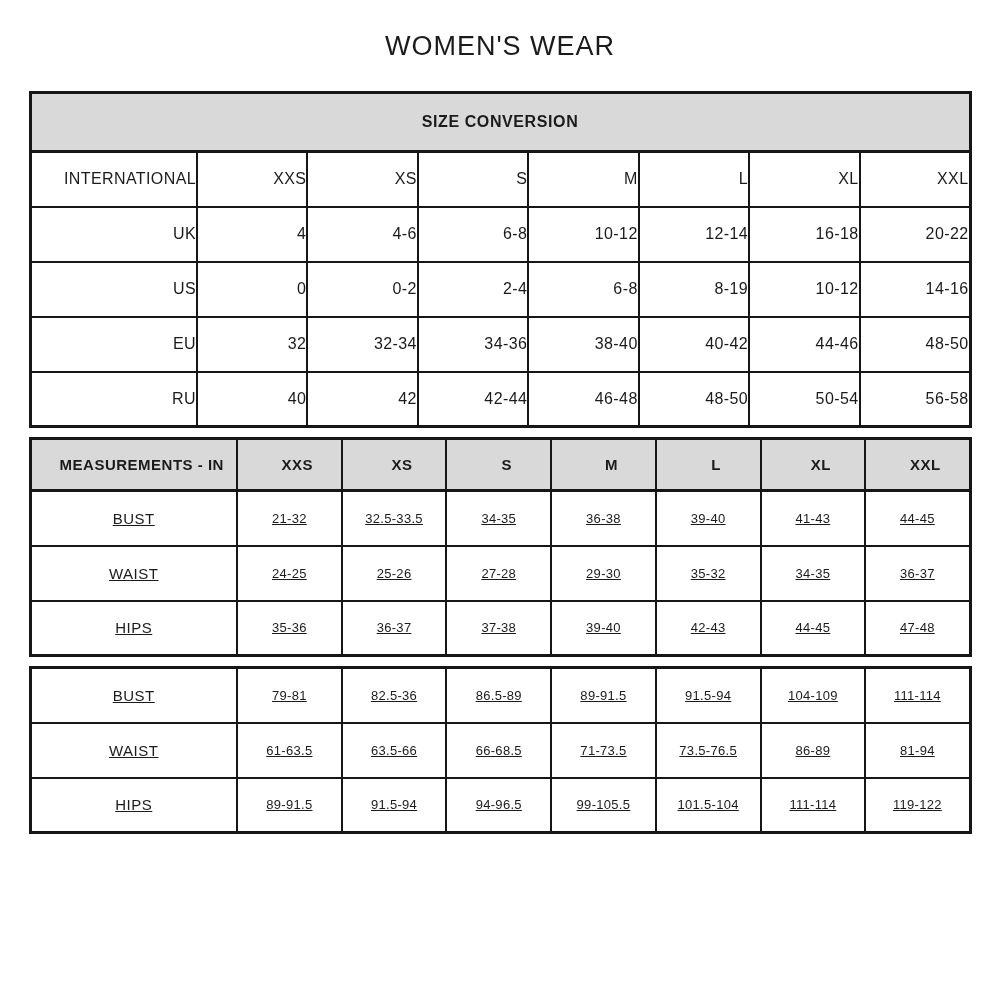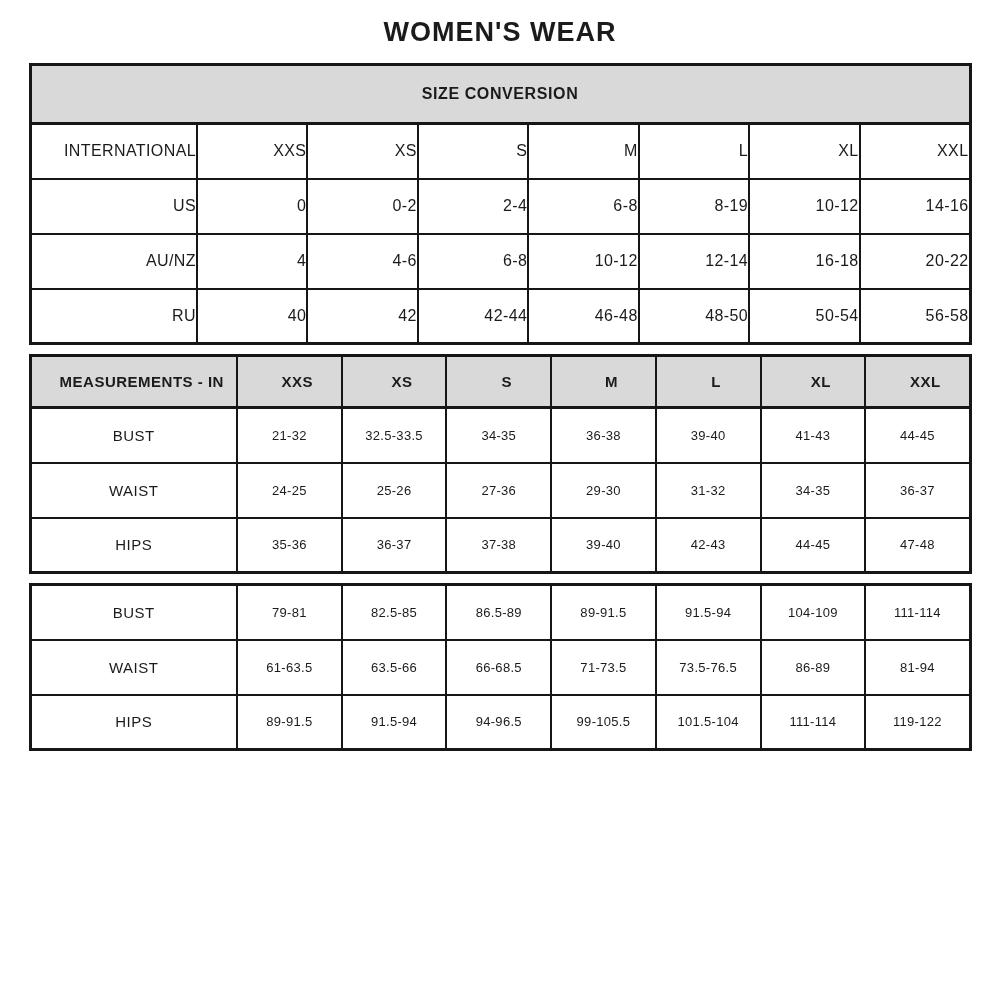--- a/index.html
+++ b/index.html
@@ -8,43 +8,43 @@
     --text:#1b1b1b;
   }
   *{box-sizing:border-box;}
   html,body{margin:0;padding:0;}
   body{
     width:1000px;height:1000px;background:#ffffff;
     font-family:"Liberation Sans",sans-serif;color:var(--text);
   }
   .page{width:1000px;height:1000px;overflow:hidden;}
   .page-title{
-    text-align:center;font-size:27px;font-weight:bold;letter-spacing:1px;
-    margin:4px;padding:13px 0 11px 0;color:var(--text);
+    text-align:center;font-size:27px;font-weight:normal;letter-spacing:1px;
+    margin:18px;padding:13px 0 11px 0;color:var(--text);
   }
   table{
     width:943px;margin:0 auto 9px auto;border-collapse:collapse;table-layout:fixed;
     text-align:center;
   }
   table{border:3px solid var(--border);}
   td,th{border:2px solid var(--border);vertical-align:middle;padding:0;}
   
   .t1 .ghead{
     background:var(--header-bg);height:59px;font-size:16px;font-weight:bold;
     letter-spacing:0.6px;border-bottom-width:3px;
   }
   .t1 td{height:55px;font-size:16px;letter-spacing:0.4px;text-align:right;}
   .t1 col.c-label{width:167px;}
   
   .t2 col.c-label{width:207px;}
   .t2 th{
     background:var(--header-bg);height:52px;font-size:15px;font-weight:bold;
     letter-spacing:0.5px;border-bottom-width:3px;padding-left:16px;
   }
-  .t2 td{height:55px;font-size:13px;letter-spacing:0.3px;}
+  .t2 td{height:55px;font-size:13px;letter-spacing:0.3px;text-decoration:underline;}
   .t2 td.lbl{font-size:15px;letter-spacing:0.5px;}
 </style>
 </head>
 <body>
 
 <div class="page">
 
   <h1 class="page-title">WOMEN'S WEAR</h1>
 
   <table class="t1">
@@ -66,38 +66,48 @@
         <td>INTERNATIONAL</td>
         <td>XXS</td>
         <td>XS</td>
         <td>S</td>
         <td>M</td>
         <td>L</td>
         <td>XL</td>
         <td>XXL</td>
       </tr>
       <tr>
+        <td>UK</td>
+        <td>4</td>
+        <td>4-6</td>
+        <td>6-8</td>
+        <td>10-12</td>
+        <td>12-14</td>
+        <td>16-18</td>
+        <td>20-22</td>
+      </tr>
+      <tr>
         <td>US</td>
         <td>0</td>
         <td>0-2</td>
         <td>2-4</td>
         <td>6-8</td>
         <td>8-19</td>
         <td>10-12</td>
         <td>14-16</td>
       </tr>
       <tr>
-        <td>AU/NZ</td>
-        <td>4</td>
-        <td>4-6</td>
-        <td>6-8</td>
-        <td>10-12</td>
-        <td>12-14</td>
-        <td>16-18</td>
-        <td>20-22</td>
+        <td>EU</td>
+        <td>32</td>
+        <td>32-34</td>
+        <td>34-36</td>
+        <td>38-40</td>
+        <td>40-42</td>
+        <td>44-46</td>
+        <td>48-50</td>
       </tr>
       <tr>
         <td>RU</td>
         <td>40</td>
         <td>42</td>
         <td>42-44</td>
         <td>46-48</td>
         <td>48-50</td>
         <td>50-54</td>
         <td>56-58</td>
@@ -134,23 +144,23 @@
         <td>34-35</td>
         <td>36-38</td>
         <td>39-40</td>
         <td>41-43</td>
         <td>44-45</td>
       </tr>
       <tr>
         <td class="lbl">WAIST</td>
         <td>24-25</td>
         <td>25-26</td>
-        <td>27-36</td>
+        <td>27-28</td>
         <td>29-30</td>
-        <td>31-32</td>
+        <td>35-32</td>
         <td>34-35</td>
         <td>36-37</td>
       </tr>
       <tr>
         <td class="lbl">HIPS</td>
         <td>35-36</td>
         <td>36-37</td>
         <td>37-38</td>
         <td>39-40</td>
         <td>42-43</td>
@@ -168,21 +178,21 @@
         <col>
         <col>
         <col>
         <col>
         <col>
       </colgroup>
     <tbody>
       <tr>
         <td class="lbl">BUST</td>
         <td>79-81</td>
-        <td>82.5-85</td>
+        <td>82.5-36</td>
         <td>86.5-89</td>
         <td>89-91.5</td>
         <td>91.5-94</td>
         <td>104-109</td>
         <td>111-114</td>
       </tr>
       <tr>
         <td class="lbl">WAIST</td>
         <td>61-63.5</td>
         <td>63.5-66</td>

